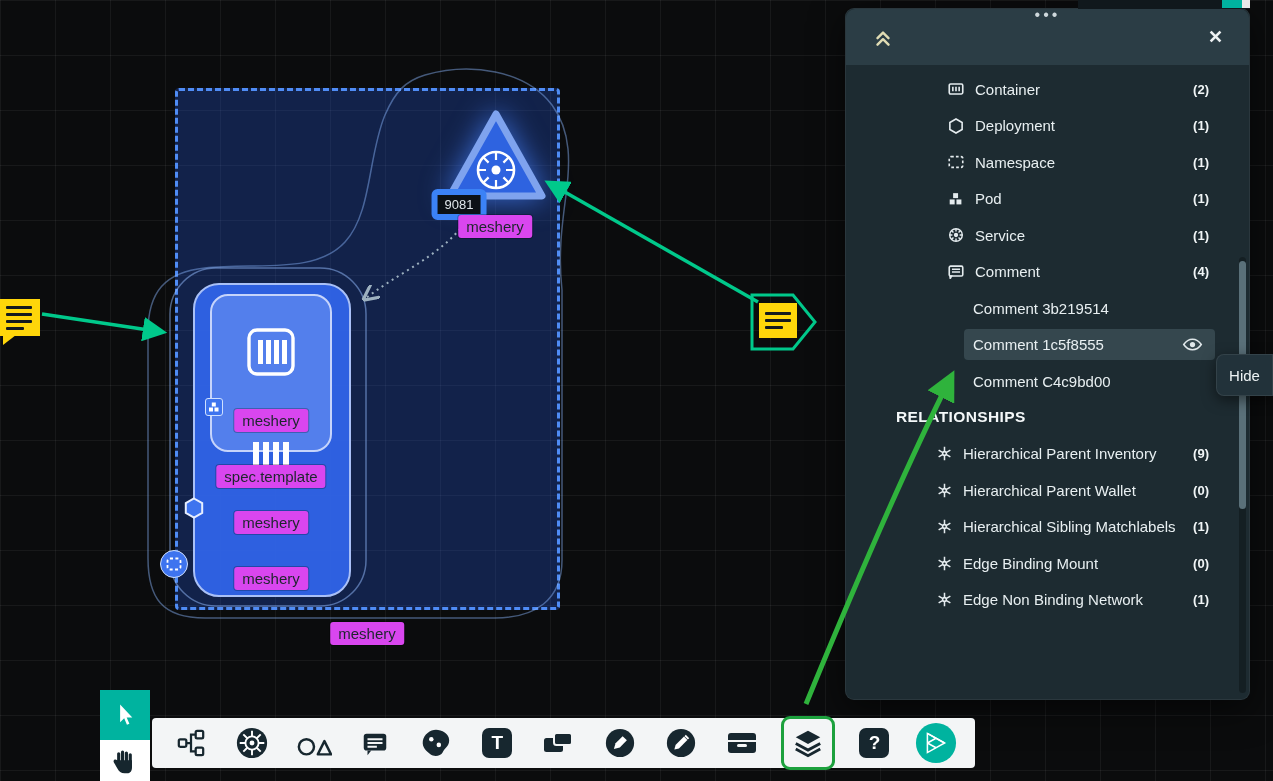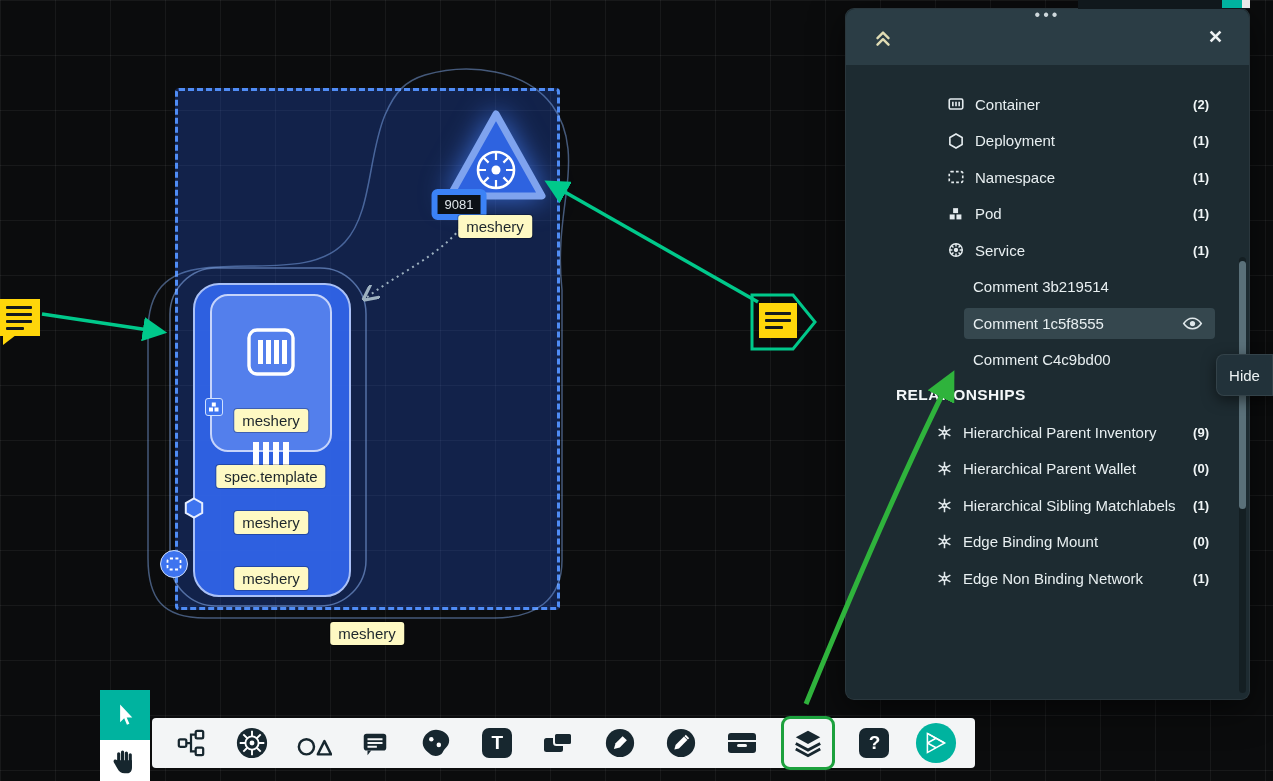--- a/index.html
+++ b/index.html
@@ -25,21 +25,21 @@
     position:absolute; left:193px; top:283px; width:158px; height:314px;
     background:rgba(48,100,232,.95); border:2px solid #a9c0f7; border-radius:26px; z-index:4;
   }
   .pod-rect {
     position:absolute; left:210px; top:294px; width:122px; height:158px;
     background:rgba(120,158,248,.5); border:2px solid #c6d4fb; border-radius:18px; z-index:5;
   }
   .cvs-icon { position:absolute; z-index:6; display:flex; align-items:center; justify-content:center; }
   .badge {
     position:absolute; transform:translateX(-50%);
-    background:#fef9c3; color:#1d262c; font-size:15px; line-height:1;
+    background:#d946ef; color:#1d262c; font-size:15px; line-height:1;
     padding:4px 8px; border-radius:3px; white-space:nowrap; z-index:7;
     box-shadow:0 0 0 1px rgba(0,0,0,.25);
   }
   .badge.dark {
     background:#0c1116; color:#dfe6ea; font-size:13px; padding:3px 7px;
     border:6px solid #3b82f6; border-radius:6px; box-shadow:none;
   }
   .chip {
     position:absolute; z-index:7; background:#3e74ef; border:1.5px solid #cfe0ff;
     display:flex; align-items:center; justify-content:center;
@@ -64,21 +64,21 @@
   }
   .panel-header {
     position:relative; height:56px; background:#2b3d45; border-radius:9px 9px 0 0;
     display:flex; align-items:center; justify-content:space-between; padding:0 26px;
   }
   .drag-handle {
     position:absolute; top:-1px; left:50%; transform:translateX(-50%);
     color:#cfd8dc; font-size:16px; letter-spacing:3px; line-height:14px;
   }
   .close-x { color:#eef2f3; font-size:18px; font-weight:bold; cursor:default; }
-  .panel-body { position:absolute; top:56px; left:0; right:0; bottom:0; padding-top:21px; overflow:hidden; }
+  .panel-body { position:absolute; top:56px; left:0; right:0; bottom:0; padding-top:6px; overflow:hidden; }
   .prow { height:36.5px; display:flex; align-items:center; padding-right:40px; color:#e8eff1; font-size:15px; }
   .prow .picon { width:20px; margin-left:100px; display:flex; justify-content:center; }
   .prow.rel .picon { margin-left:88px; }
   .prow .plabel { margin-left:9px; }
   .prow .pcount { margin-left:auto; font-size:13px; font-weight:bold; color:#f0f5f6; }
   .crow { height:36.5px; display:flex; align-items:center; color:#e8eff1; font-size:15px; }
   .crow .plabel { margin-left:127px; }
   .crow.selected { padding:0; }
   .crow.selected .hl {
     margin-left:118px; margin-right:34px; flex:1; height:31px;
@@ -288,20 +288,31 @@
       <span class="picon">
         <svg width="18" height="18" viewBox="0 0 20 20" fill="none" stroke="#e4ebee" stroke-width="1.6">
           <circle cx="10" cy="10" r="7"></circle>
             <circle cx="10" cy="10" r="1.6" fill="#e4ebee"></circle>
           <path d="M10 3v3M10 14v3M3 10h3M14 10h3M5.2 5.2l2 2M12.8 12.8l2 2M14.8 5.2l-2 2M7.2 12.8l-2 2"></path>
         </svg>
         </span>
       <span class="plabel">Service</span>
       <span class="pcount">(1)</span>
     </div>
+    <div class="prow">
+      <span class="picon">
+        <svg width="18" height="18" viewBox="0 0 20 20" fill="none" stroke="#e4ebee" stroke-width="1.8">
+          <rect x="2.5" y="3.5" width="15" height="11" rx="1.5"></rect>
+            <path d="M5.5 7h9M5.5 10h9"></path>
+            <path d="M5 14.5L3.5 17.5v-3z" fill="#e4ebee"></path>
+        </svg>
+        </span>
+      <span class="plabel">Comment</span>
+      <span class="pcount">(4)</span>
+    </div>
 
     <div class="crow">
       <span class="plabel">Comment 3b219514</span>
     </div>
     <div class="crow selected">
       <span class="hl">
         <span class="plabel">Comment 1c5f8555</span>
         <span class="eye">
           <svg width="21" height="15" viewBox="0 0 24 16">
             <path d="M2 8s4-6 10-6 10 6 10 6-4 6-10 6S2 8 2 8z" fill="none" stroke="#dfe7ea" stroke-width="1.8"></path>

